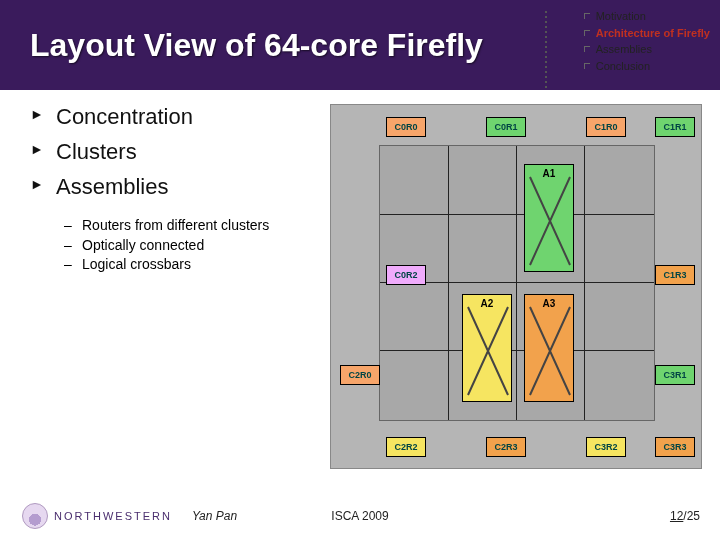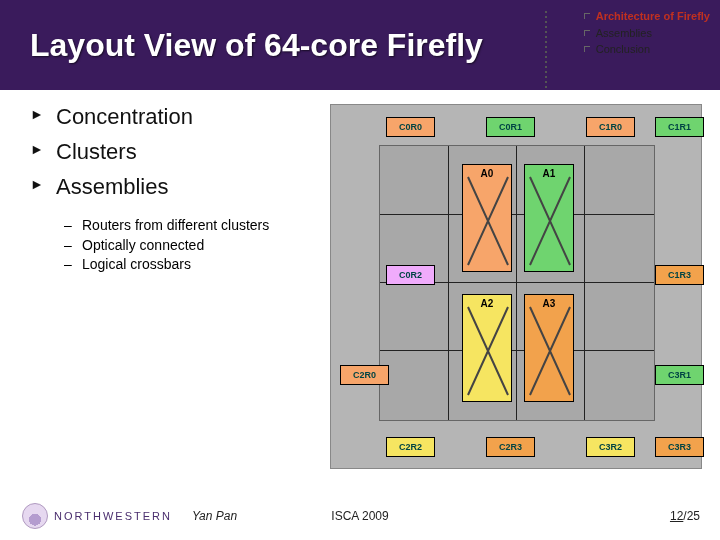--- a/index.html
+++ b/index.html
@@ -72,21 +72,21 @@
     height: 276px;
     background: #a8a8a8;
     border: 1px solid #666;
   }
   
   .gh, .gv { position: absolute; background: #222; }
   .gh { height: 1px; left: 0; right: 0; }
   .gv { width: 1px; top: 0; bottom: 0; }
   .router {
     position: absolute;
-    width: 49px; height: 20px;
+    width: 40px; height: 20px;
     border: 1px solid #000;
     display: flex; align-items: center; justify-content: center;
     font-size: 9px; font-weight: bold;
     color: #044;
   }
   .assembly {
     position: absolute;
     width: 50px; height: 108px;
     border: 1px solid #000;
     font-size: 10px; font-weight: bold;
@@ -144,20 +144,24 @@
   <div class="d"></div>
     <div class="d"></div>
     <div class="d"></div>
     <div class="d"></div>
   <div class="d"></div>
     <div class="d"></div>
     <div class="d"></div>
     <div class="d"></div>
 </div>
 <div class="nav">
+  <div class="nav-item">
+      <span class="tick"></span>
+      <span>Motivation</span>
+    </div>
   <div class="nav-item active">
       <span class="tick"></span>
       <span>Architecture of Firefly</span>
     </div>
   <div class="nav-item">
       <span class="tick"></span>
       <span>Assemblies</span>
     </div>
   <div class="nav-item">
       <span class="tick"></span>
@@ -180,26 +184,20 @@
 
 <div class="figure">
   <div class="chip">
     <div class="gh" style="top:68px"></div>
     <div class="gh" style="top:136px"></div>
     <div class="gh" style="top:204px"></div>
     <div class="gv" style="left:68px"></div>
     <div class="gv" style="left:136px"></div>
     <div class="gv" style="left:204px"></div>
 
-    <div class="assembly A0" style="top:18px; left:82px">
-      <span>A0</span>
-      <svg width="50" height="108">
-          <path d="M5 12 L45 100 M45 12 L5 100" stroke="#444" stroke-width="2" fill="none"></path>
-        </svg>
-    </div>
     <div class="assembly A1" style="top:18px; left:144px">
       <span>A1</span>
       <svg width="50" height="108">
           <path d="M5 12 L45 100 M45 12 L5 100" stroke="#444" stroke-width="2" fill="none"></path>
         </svg>
     </div>
     <div class="assembly A2" style="top:148px; left:82px">
       <span>A2</span>
       <svg width="50" height="108">
           <path d="M5 12 L45 100 M45 12 L5 100" stroke="#444" stroke-width="2" fill="none"></path>

